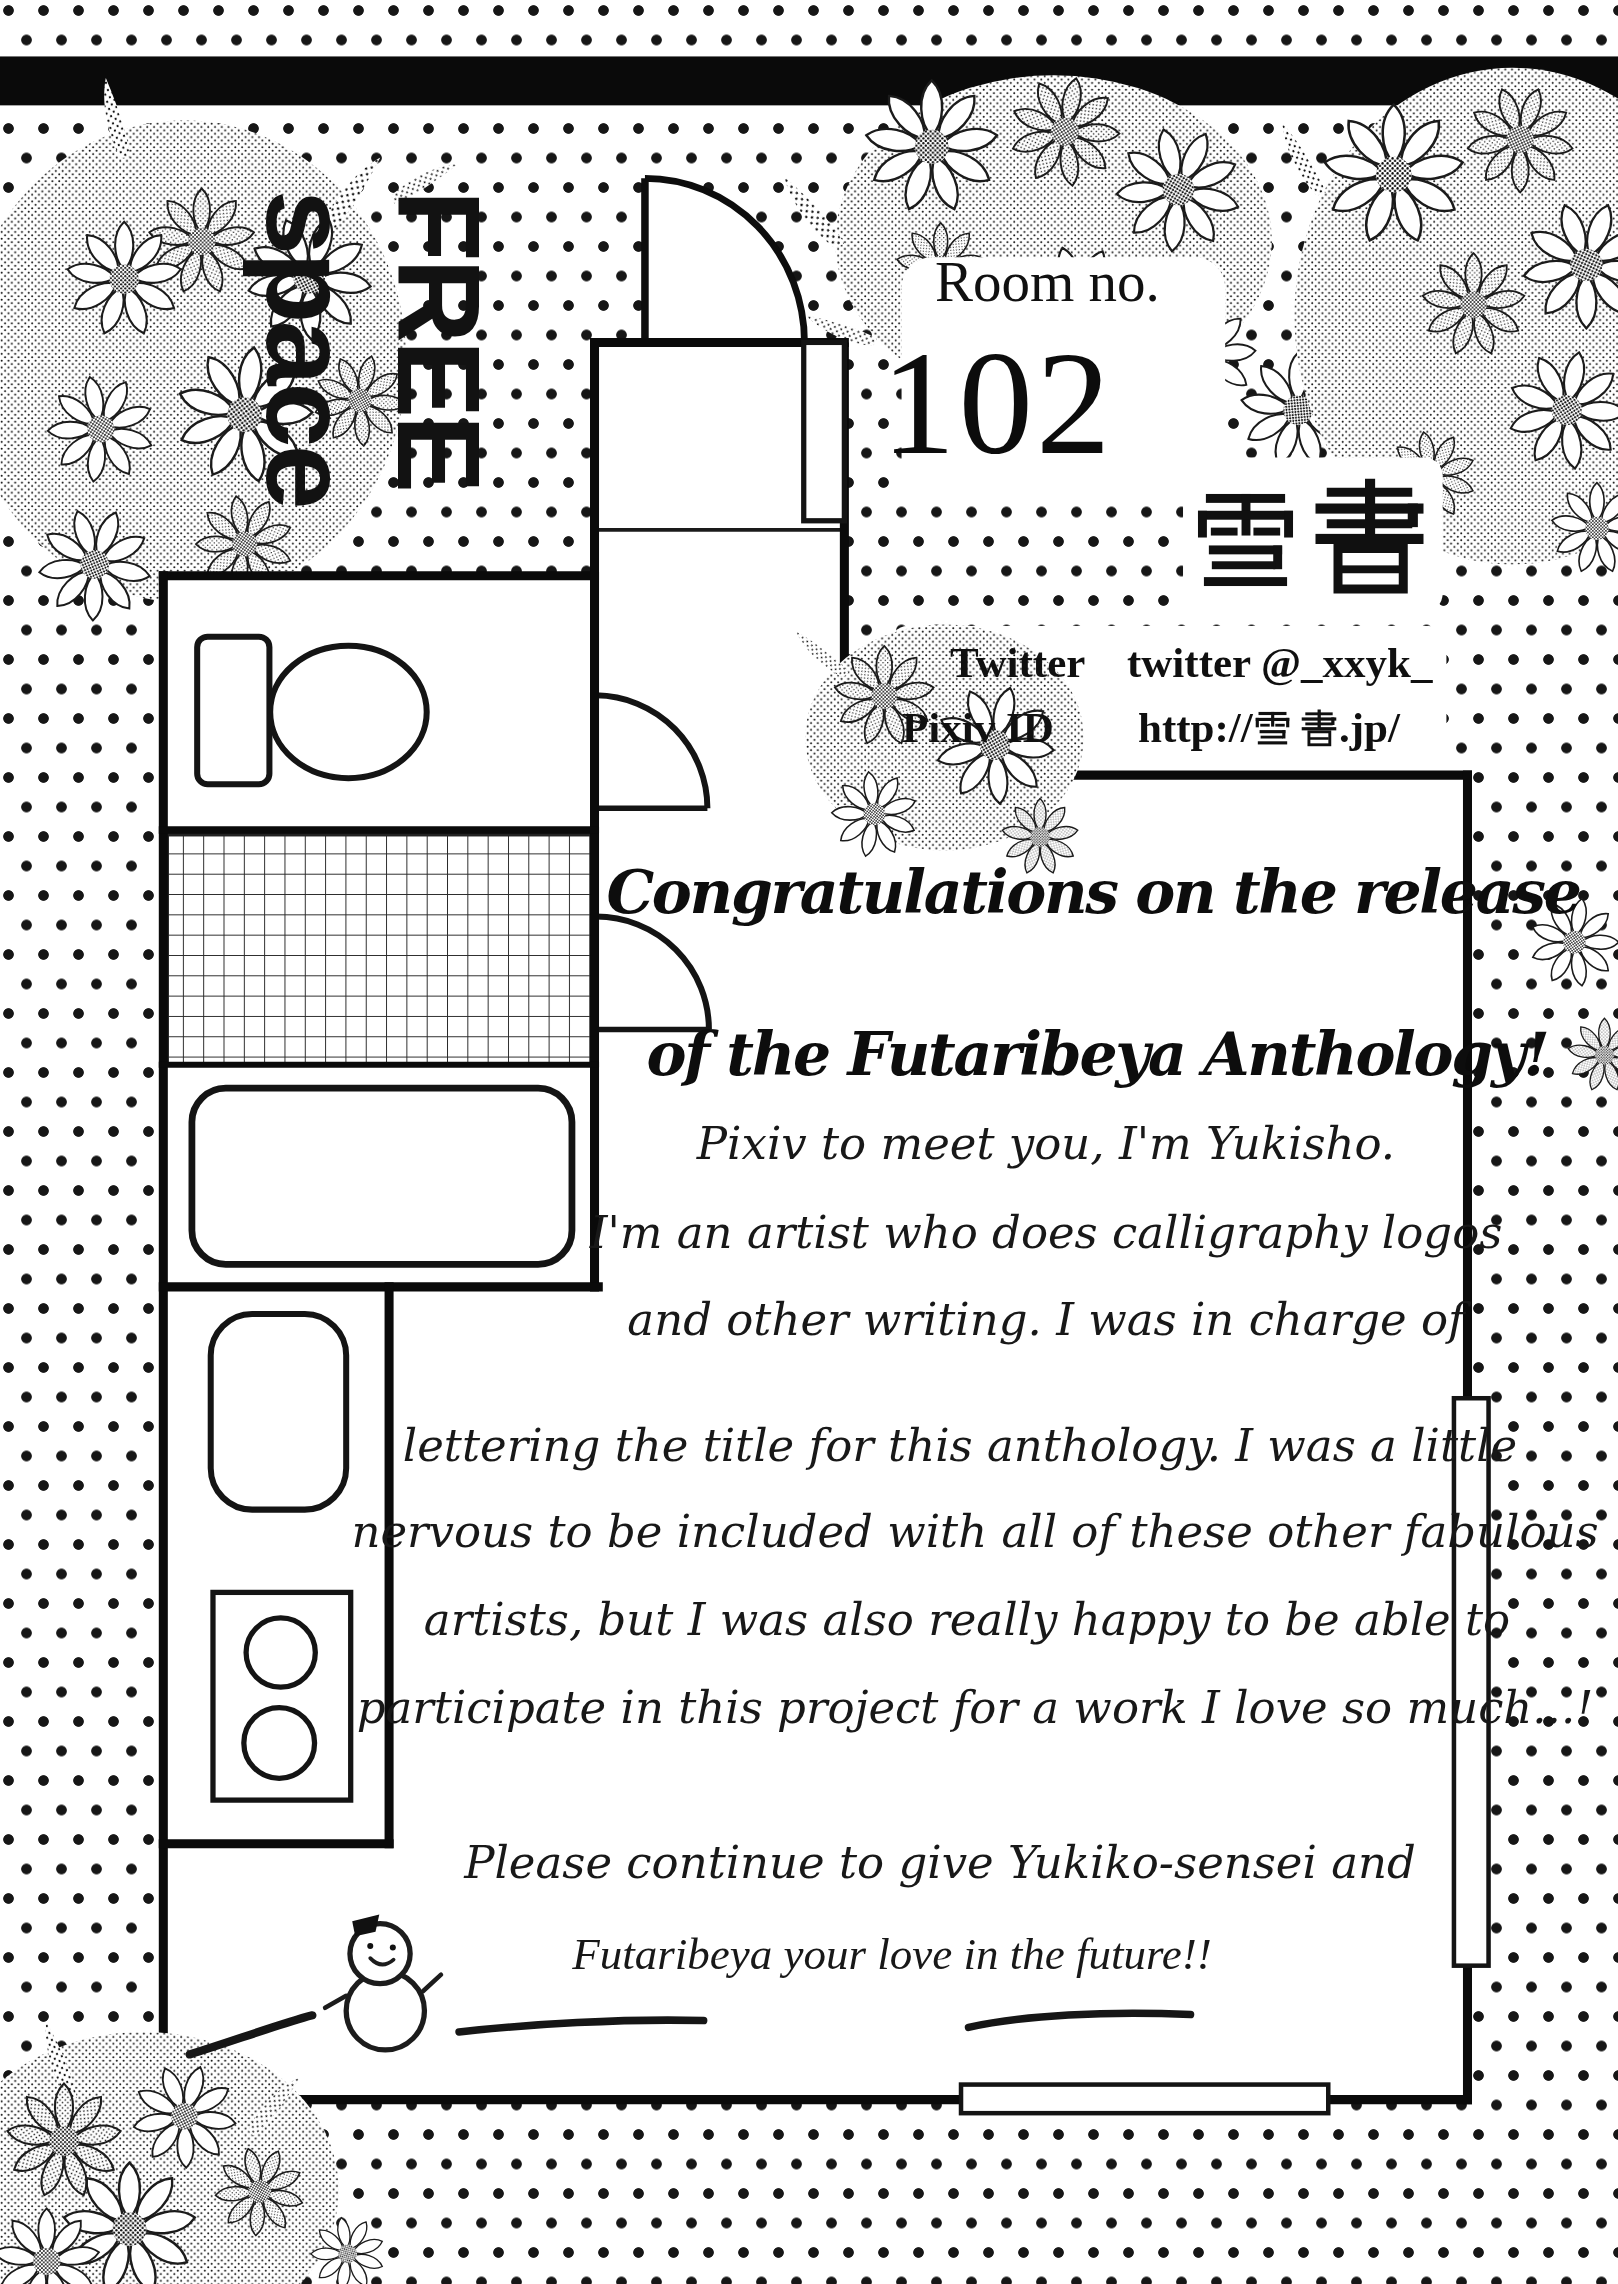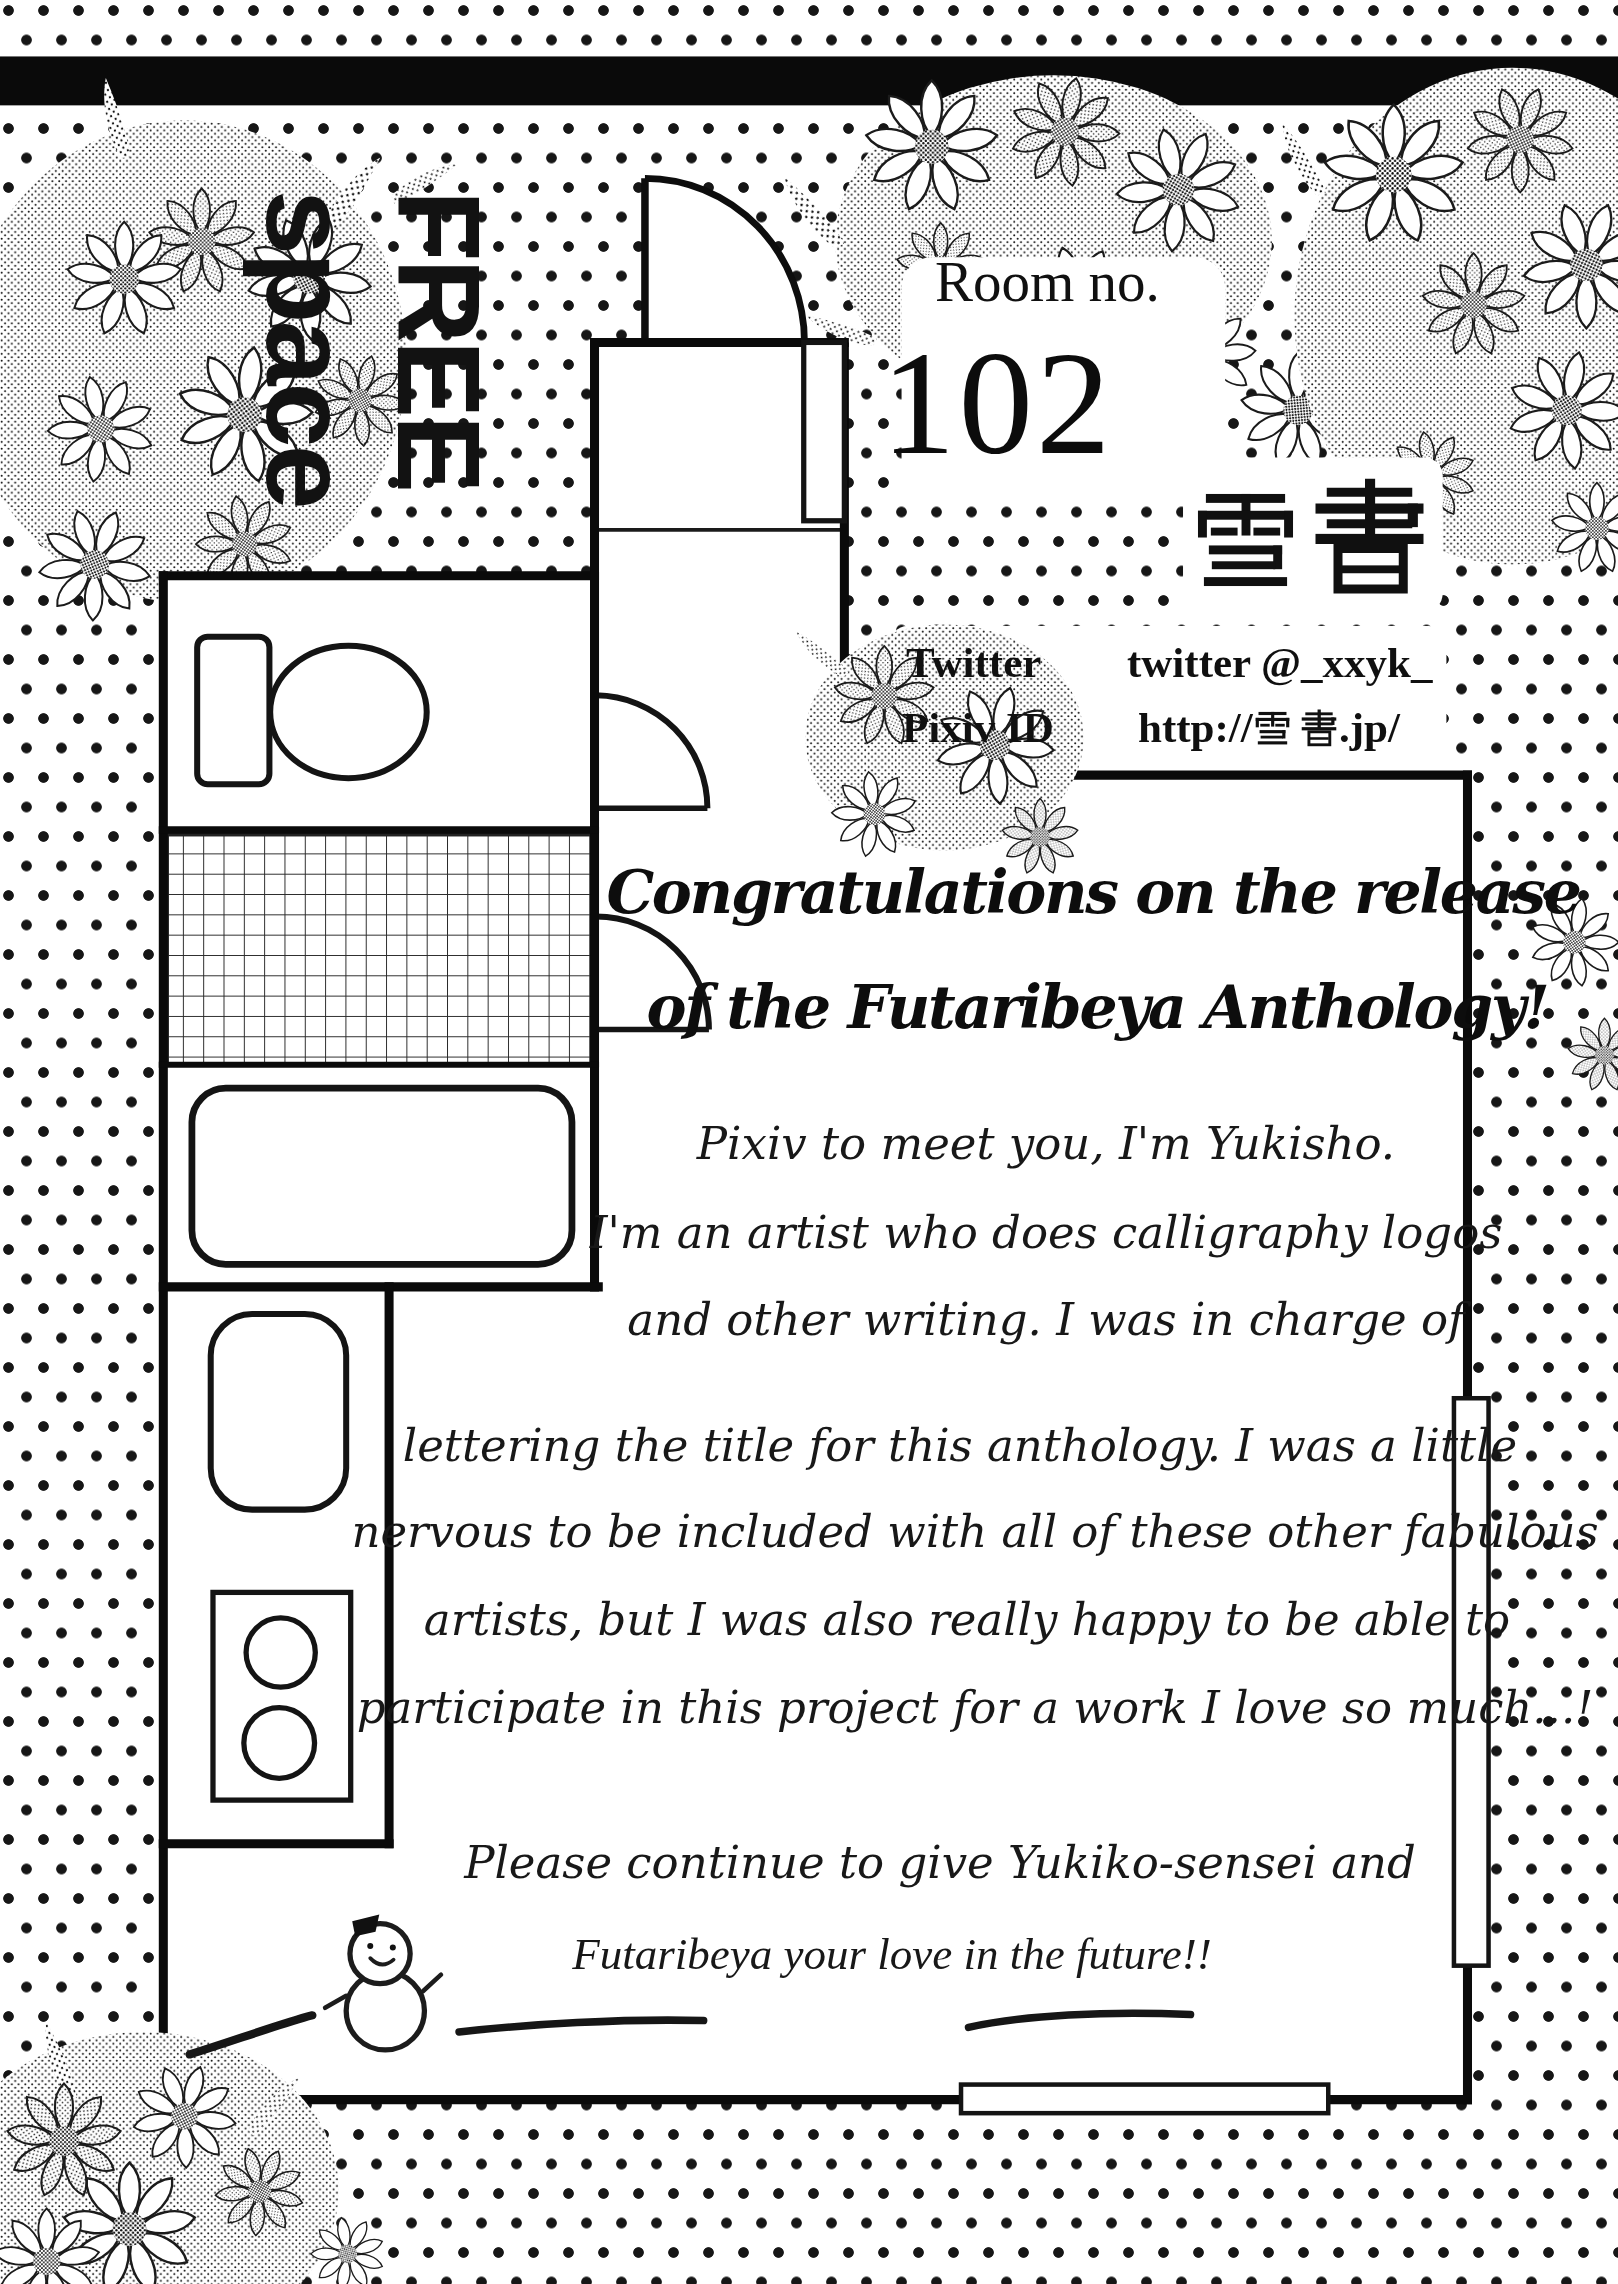--- a/index.html
+++ b/index.html
@@ -23,30 +23,30 @@
   }
   .free-space span{display:block;}
   
   .room-label{position:absolute;left:935px;top:253px;font:57px/1 "Liberation Serif",serif;color:#101010;}
   .room-number{position:absolute;left:881px;top:328px;font:149px/1 "Liberation Serif",serif;color:#0c0c0c;letter-spacing:3px;}
   
   .logo{position:absolute;left:1194px;top:473px;width:241px;height:126px;}
   .logo svg{position:absolute;}
   
   .contact-label,.contact-value{position:absolute;font:700 43px/1 "Liberation Serif",serif;color:#101010;white-space:nowrap;}
-  .tw-label{left:906px;top:641px;}
+  .tw-label{left:950px;top:641px;}
   .tw-value{left:1127px;top:641px;}
   .px-label{left:902px;top:706px;}
   .px-value{left:1138px;top:706px;display:flex;align-items:flex-start;}
   .px-value .kj{display:inline-block;position:relative;top:1.5px;margin:0 2.3px;}
   
   .headline{position:absolute;transform:translateX(-50%);white-space:nowrap;
     font:italic 700 60px/1 "DejaVu Serif",serif;letter-spacing:-2.3px;color:#0d0d0d;}
   #hl1{left:1093px;top:862px;}
-  #hl2{left:1097px;top:977px;}
+  #hl2{left:1097px;top:1024px;}
   
   .script-line{position:absolute;transform:translateX(-50%);white-space:nowrap;
     font:italic 45px/1.2 "DejaVu Serif",serif;color:#181818;}
   #s1{left:1046px;top:1117px;}
   #s2{left:1046px;top:1206px;}
   #s3{left:1046px;top:1293px;}
   #s4{left:960px;top:1419px;}
   #s5{left:975px;top:1505px;}
   #s6{left:967px;top:1593px;}
   #s7{left:975px;top:1681px;}

